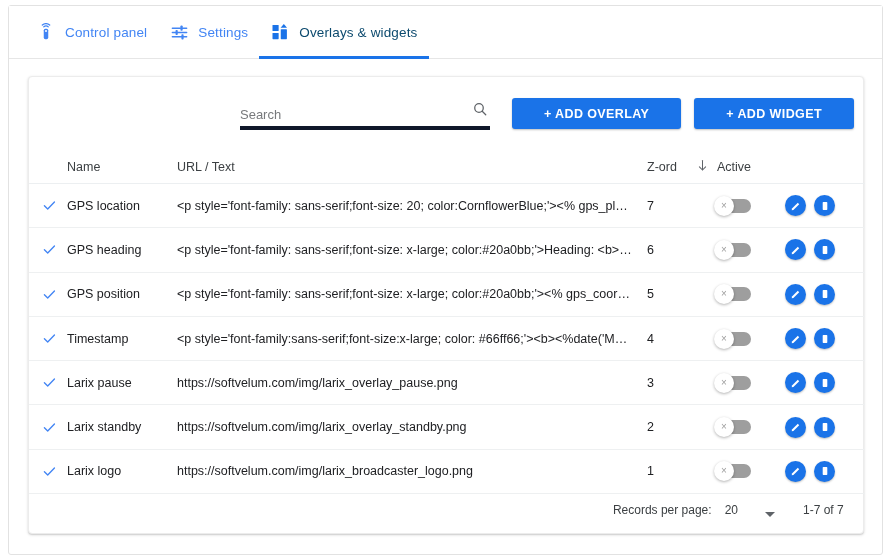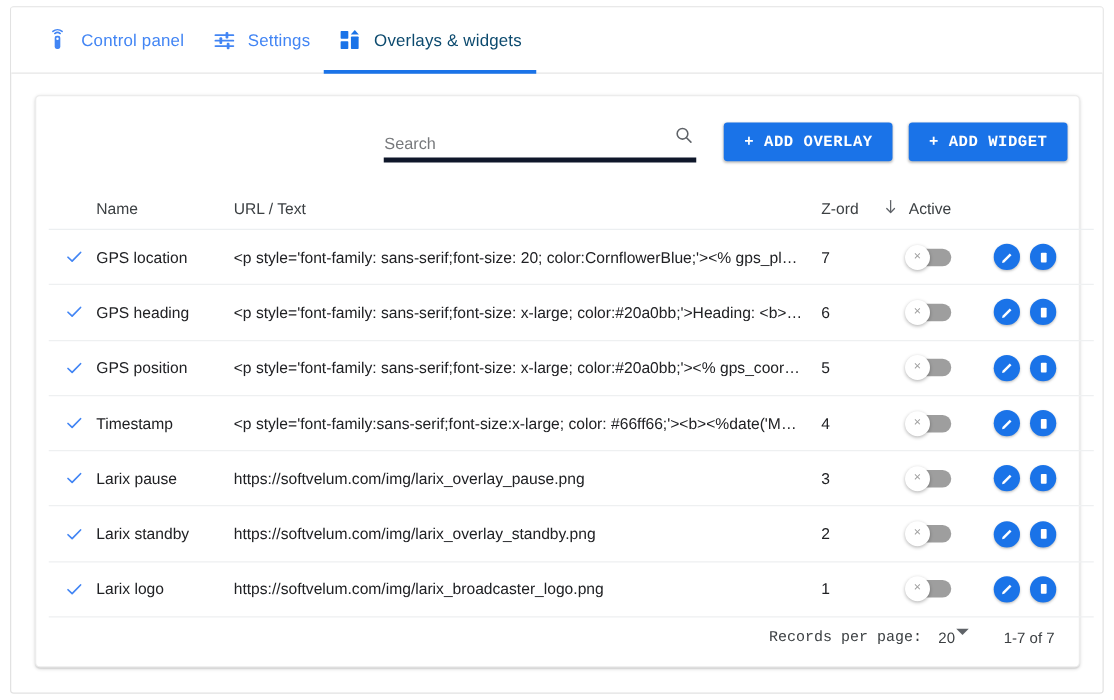--- a/index.html
+++ b/index.html
@@ -94,37 +94,37 @@
     font-family: "Liberation Sans", sans-serif;
     font-size: 13px;
     color: #3c4043;
     width: 215px;
     padding: 0 0 4px 0;
   }
   .search-input::placeholder { color: #77797c; }
   .search-icon { position: absolute; right: 2px; bottom: 5px; }
   .btn {
     height: 31px;
-    padding: 0 16px;
+    padding: 0 32px;
     border: none;
     border-radius: 3px;
     background: #1a73e8;
     color: #fff;
-    font-family: Liberation Mono, monospace;
+    font-family: Liberation Sans, sans-serif;
     font-size: 12.5px;
     font-weight: bold;
     letter-spacing: .4px;
     cursor: pointer;
     box-shadow: 0 1px 2px rgba(0,0,0,.25);
     white-space: nowrap;
   }
   .btn + .btn { margin-left: 13px; }
 
   
-  .table { position: absolute; left: 10px; top: 73px; width: 684px; }
+  .table { position: absolute; left: 0; top: 73px; width: 684px; }
   .thead, .trow {
     display: flex;
     align-items: center;
     width: 836px;
   }
   .thead {
     height: 34px;
     border-bottom: 1px solid #eceff1;
     color: #3c4043;
     font-size: 12.5px;
@@ -185,22 +185,22 @@
     left: 0; bottom: 0;
     width: 836px; height: 47px;
     display: flex;
     align-items: center;
     justify-content: flex-end;
     padding-right: 16px;
     font-size: 12px;
     color: #3c4043;
     gap: 0;
   }
-  .rpp-label { margin-right: 13px; font-family: Liberation Mono, monospace; }
-  .rpp-select { display: flex; align-items: flex-start; gap: 1px; cursor: pointer; margin-right: 28px; }
+  .rpp-label { margin-right: 13px; }
+  .rpp-select { display: flex; align-items: flex-end; gap: 27px; cursor: pointer; margin-right: 28px; }
   .caret {
     width: 0; height: 0;
     border-left: 5px solid transparent;
     border-right: 5px solid transparent;
     border-top: 5px solid #5f6368;
   }
   .range { min-width: 46px; }
 </style>
 </head>
 <body>

